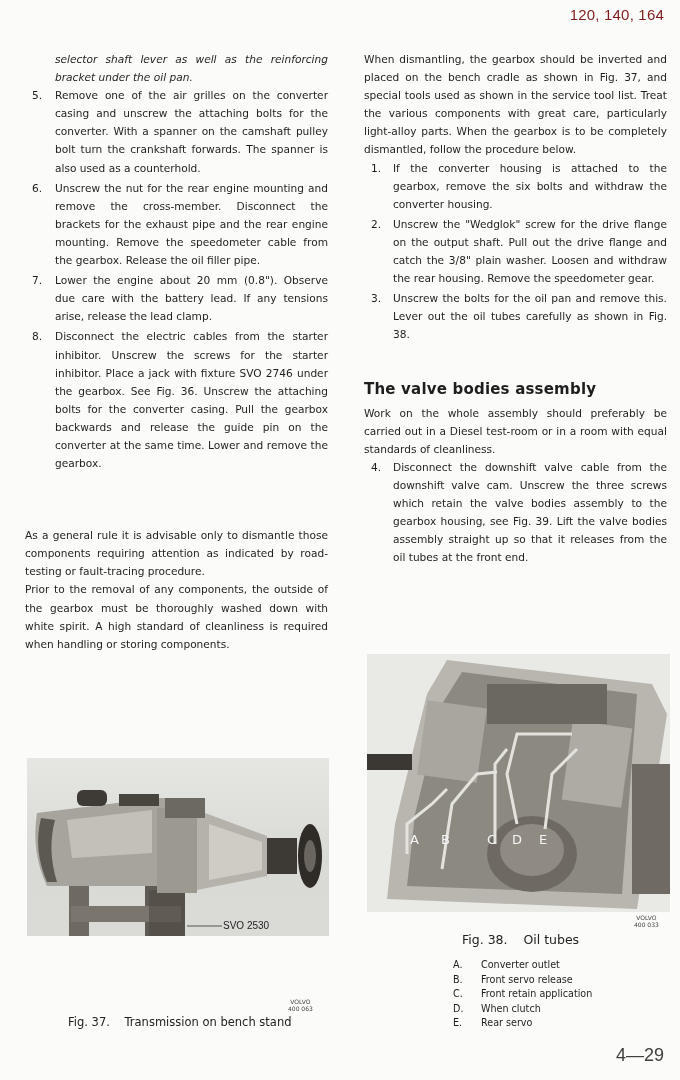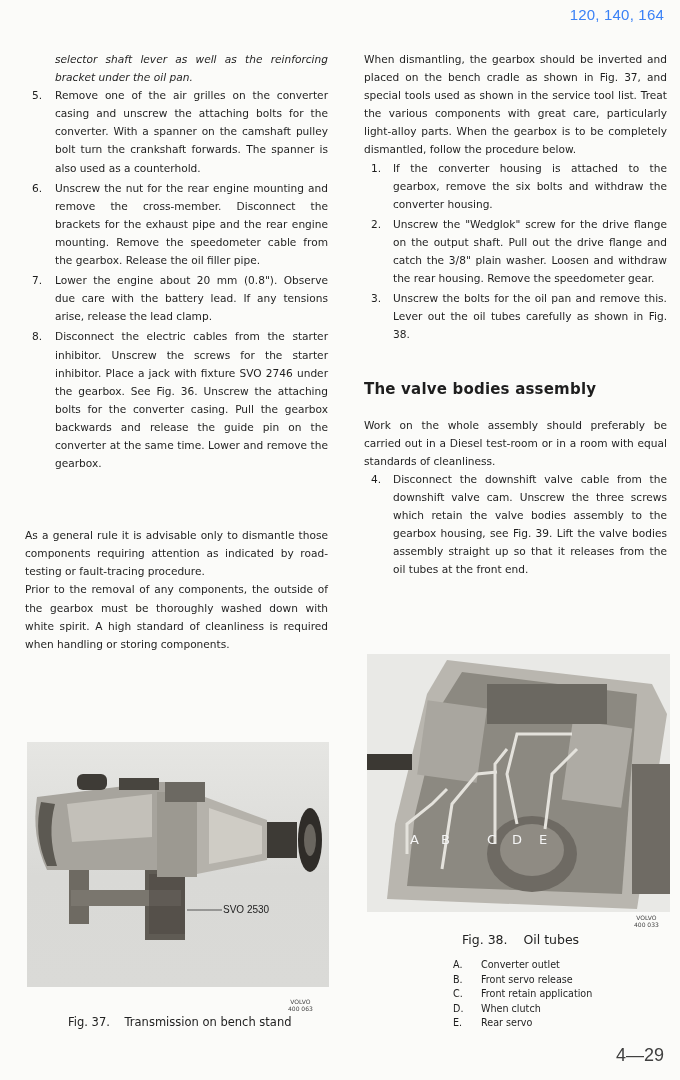--- a/index.html
+++ b/index.html
@@ -5,35 +5,35 @@
   html, body { margin: 0; padding: 0; }
   body {
     width: 680px; height: 1080px; overflow: hidden;
     background: #fbfbf9;
     font-family: "DejaVu Sans", sans-serif;
     color: #1e1e1e;
     position: relative;
   }
   .header {
     position: absolute; top: 6px; right: 16px;
-    font-size: 15px; letter-spacing: 0.2px; color: #3b82f6;
+    font-size: 15px; letter-spacing: 0.2px; color: #7f1d1d;
     font-family: "Liberation Sans", sans-serif;
   }
   .col { position: absolute; font-size: 10.6px; line-height: 18.1px; text-align: justify; }
   .col-left { left: 25px; width: 303px; top: 50px; }
   .col-right { left: 364px; width: 303px; top: 50px; }
   p { margin: 0; }
   .item { display: flex; margin: 0 0 2px 0; }
   .item .num { flex: 0 0 29px; padding-left: 7px; box-sizing: border-box; }
   .item .txt { flex: 1; text-align: justify; }
   .col-left .item .num { padding-left: 7px; flex-basis: 30px; }
   .indent { padding-left: 30px; font-style: italic; }
   .section-head { font-weight: bold; font-size: 13.5px; letter-spacing: 0.2px; margin: 0; }
   .fig { position: absolute; background: #d9d9d6; overflow: hidden; }
-  .fig37 { left: 27px; top: 742px; width: 302px; height: 245px; background: linear-gradient(180deg,#e6e6e3 0%,#d9d9d6 55%,#dadad7 100%); }
+  .fig37 { left: 27px; top: 758px; width: 302px; height: 178px; background: linear-gradient(180deg,#e6e6e3 0%,#d9d9d6 55%,#dadad7 100%); }
   .fig38 { left: 367px; top: 654px; width: 303px; height: 258px; background: #e9e9e6; }
   .fig-id { position: absolute; font-size: 6px; line-height: 7px; text-align: center; color: #444; }
   .caption { position: absolute; font-size: 11.5px; color: #222; }
   .legend { position: absolute; left: 453px; top: 958px; font-size: 9.6px; line-height: 14.5px; }
   .legend .row { display: flex; }
   .legend .k { width: 28px; }
   .pageno { position: absolute; right: 16px; bottom: 14px; font-size: 18px; font-family: "Liberation Sans", sans-serif; color: #404040; }
   .tag { font-size: 10px; fill: #222; font-family: "Liberation Sans", sans-serif; }
   .letter { font-size: 13px; fill: #f4f4f4; font-family: "DejaVu Sans", sans-serif; }
 </style>
@@ -74,21 +74,21 @@
   <div class="item">
     <span class="num">2.</span>
     <span class="txt">Unscrew the "Wedglok" screw for the drive flange on the output shaft. Pull out the drive flange and catch the 3/8" plain washer. Loosen and withdraw the rear housing. Remove the speedometer gear.</span>
   </div>
   <div class="item">
     <span class="num">3.</span>
     <span class="txt">Unscrew the bolts for the oil pan and remove this. Lever out the oil tubes carefully as shown in Fig. 38.</span>
   </div>
   <div style="height:34px"></div>
   <h2 class="section-head" style="font-size:15px">The valve bodies assembly</h2>
-  <p style="margin-top:18px">Work on the whole assembly should preferably be carried out in a Diesel test-room or in a room with equal standards of cleanliness.</p>
+  <p style="margin-top:6px">Work on the whole assembly should preferably be carried out in a Diesel test-room or in a room with equal standards of cleanliness.</p>
   <div class="item">
     <span class="num">4.</span>
     <span class="txt">Disconnect the downshift valve cable from the downshift valve cam. Unscrew the three screws which retain the valve bodies assembly to the gearbox housing, see Fig. 39. Lift the valve bodies assembly straight up so that it releases from the oil tubes at the front end.</span>
   </div>
 </div>
 
 <div class="fig fig37">
   <svg width="302" height="210" viewBox="0 0 302 210">
 
     <rect x="42" y="120" width="20" height="62" fill="#6e6a62"></rect>

